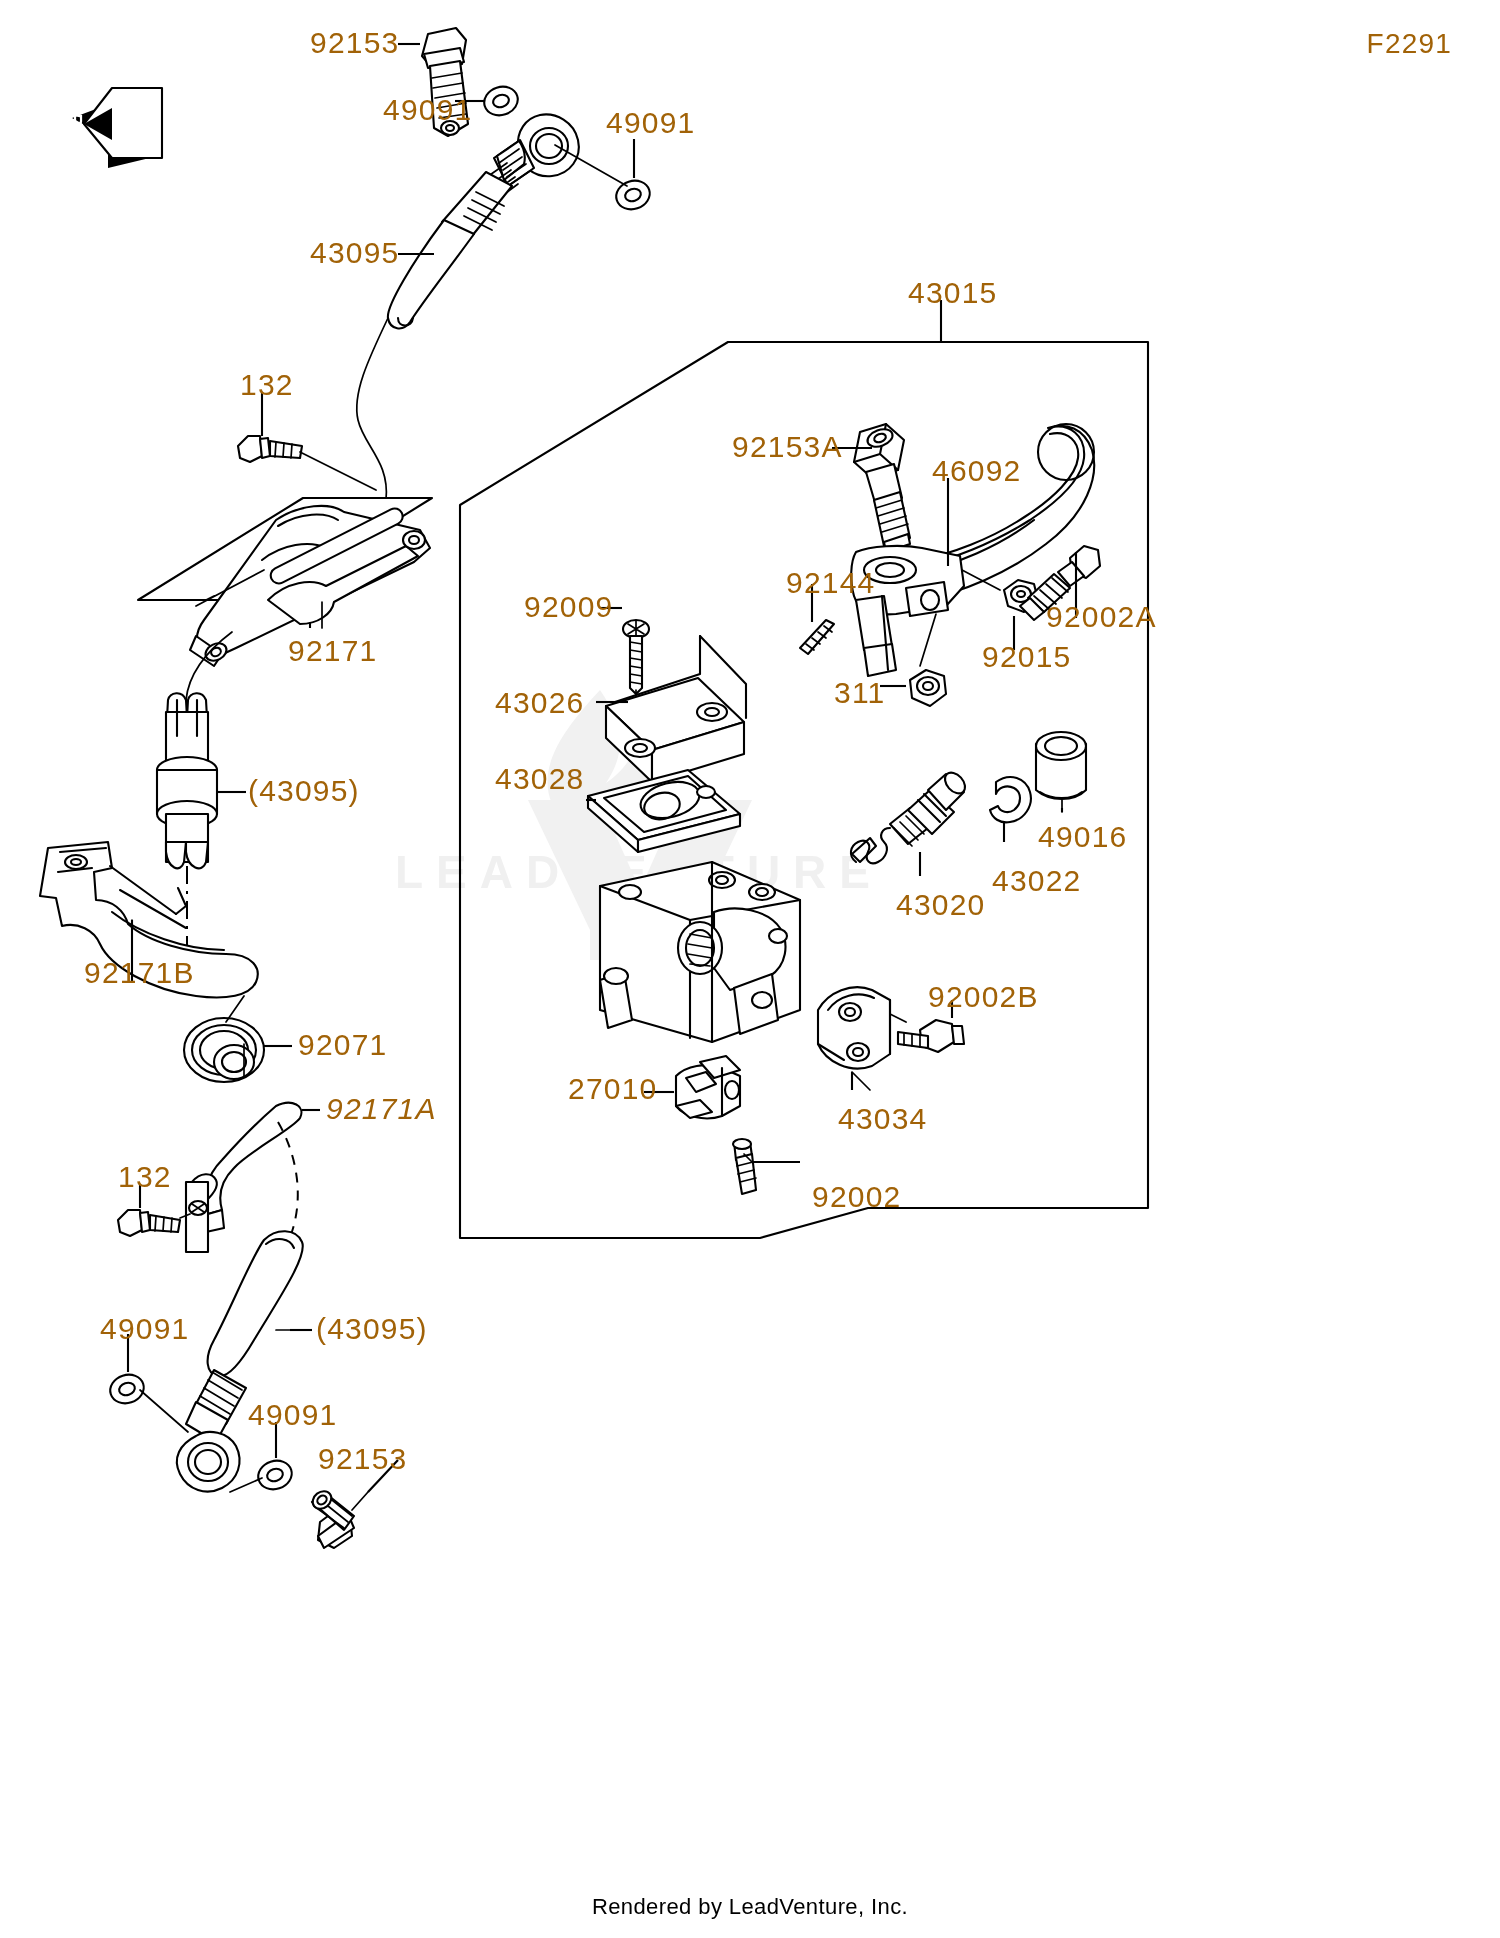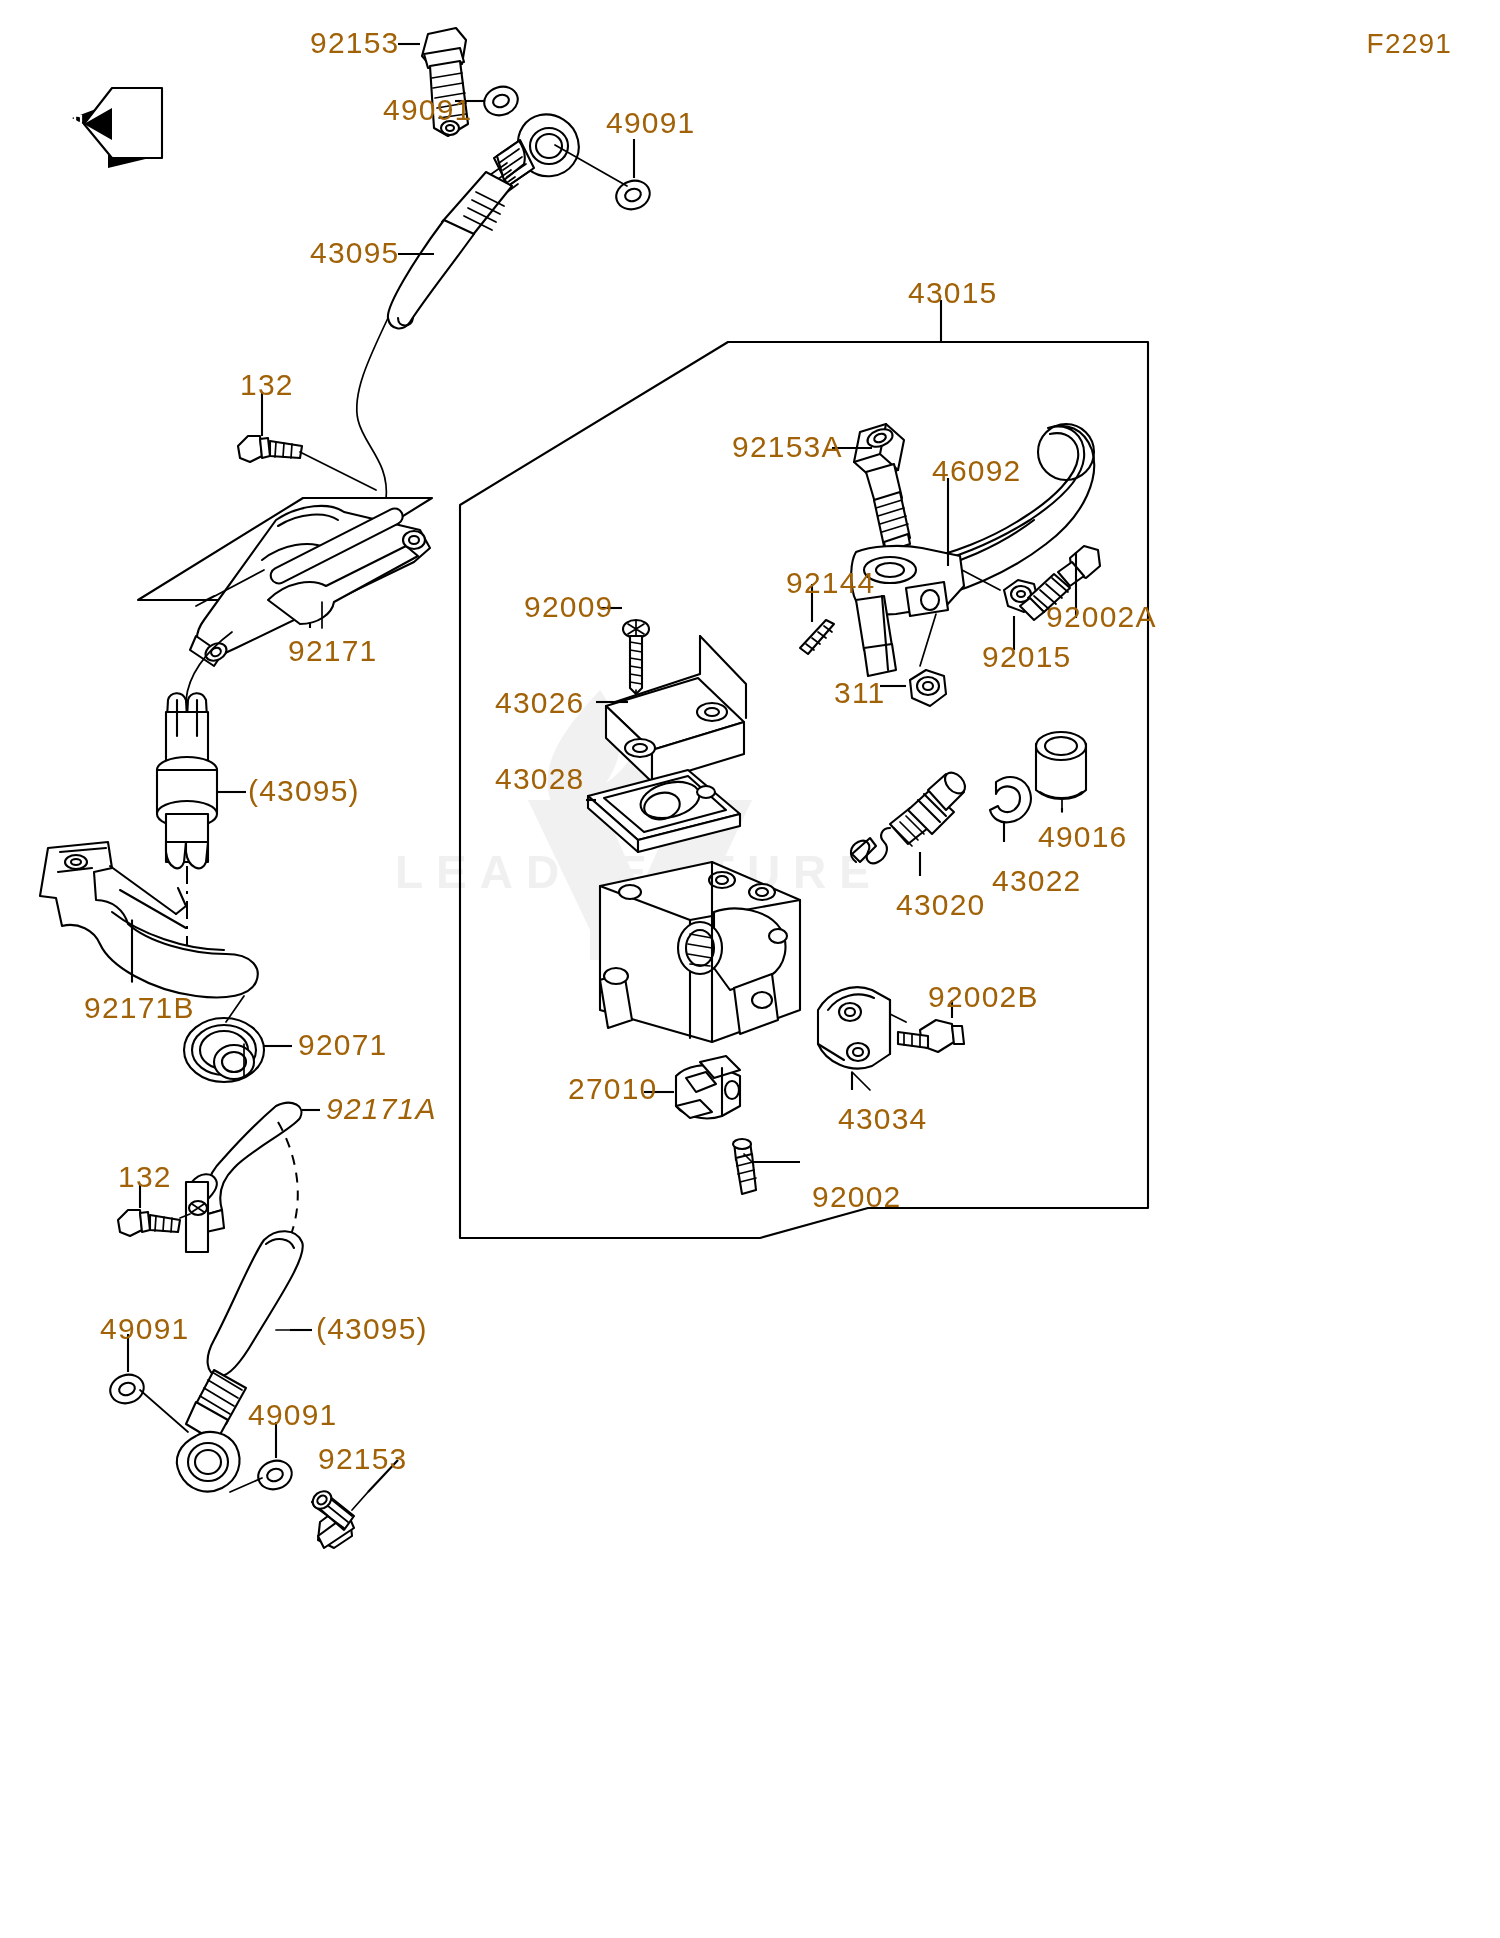--- a/index.html
+++ b/index.html
@@ -473,21 +473,21 @@
       <div class="lbl" style="left: 524px; top: 592px;">92009</div>
       <div class="lbl" style="left: 982px; top: 642px;">92015</div>
       <div class="lbl" style="left: 288px; top: 636px;">92171</div>
       <div class="lbl" style="left: 834px; top: 678px;">311</div>
       <div class="lbl" style="left: 495px; top: 688px;">43026</div>
       <div class="lbl" style="left: 495px; top: 764px;">43028</div>
       <div class="lbl" style="left: 248px; top: 776px;">(43095)</div>
       <div class="lbl" style="left: 1038px; top: 822px;">49016</div>
       <div class="lbl" style="left: 980px; top: 866px; margin-left: 12px;">43022</div>
       <div class="lbl" style="left: 896px; top: 890px;">43020</div>
-      <div class="lbl" style="left: 84px; top: 993px;">92171B</div>
+      <div class="lbl" style="left: 84px; top: 958px;">92171B</div>
       <div class="lbl" style="left: 928px; top: 982px;">92002B</div>
       <div class="lbl" style="left: 298px; top: 1030px;">92071</div>
       <div class="lbl" style="left: 568px; top: 1074px;">27010</div>
       <div class="lbl" style="left: 822px; top: 1104px; margin-left: 16px;">43034</div>
       <div class="lbl" style="left: 326px; top: 1094px; font-style: italic;">92171A</div>
       <div class="lbl" style="left: 812px; top: 1182px;">92002</div>
       <div class="lbl" style="left: 118px; top: 1162px;">132</div>
       <div class="lbl" style="left: 316px; top: 1314px;">(43095)</div>
       <div class="lbl" style="left: 100px; top: 1314px;">49091</div>
       <div class="lbl" style="left: 248px; top: 1400px;">49091</div>
@@ -495,14 +495,15 @@
     </div>
 
   <div class="lbl" style="right:48px;top:30px;left:auto;font-size:28px;">F2291</div>
 
   <div class="lbl" style="left:78px;top:102px;font-size:0;color:transparent;">FRONT</div>
   <div style="position:absolute;left:86px;top:100px;width:70px;height:62px;
               color:#fff;font-size:19px;letter-spacing:3px;font-weight:700;
               transform:rotate(90deg) skewX(-12deg);transform-origin:left top;
               white-space:nowrap;pointer-events:none;">FRONT</div>
 
+  <div class="footer">Rendered by LeadVenture, Inc.</div>
 
 </div>
 
 </body></html>

